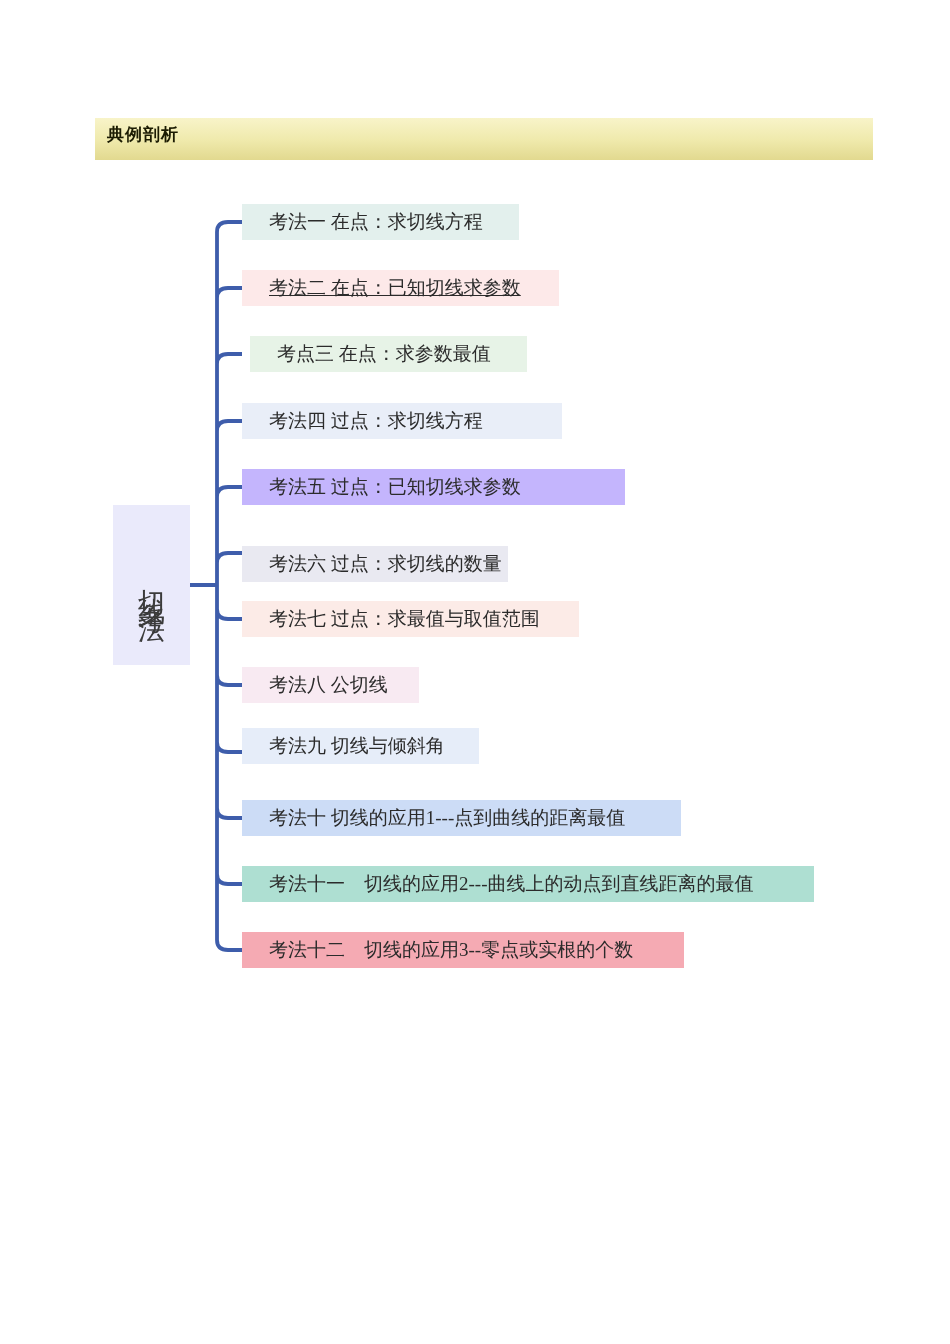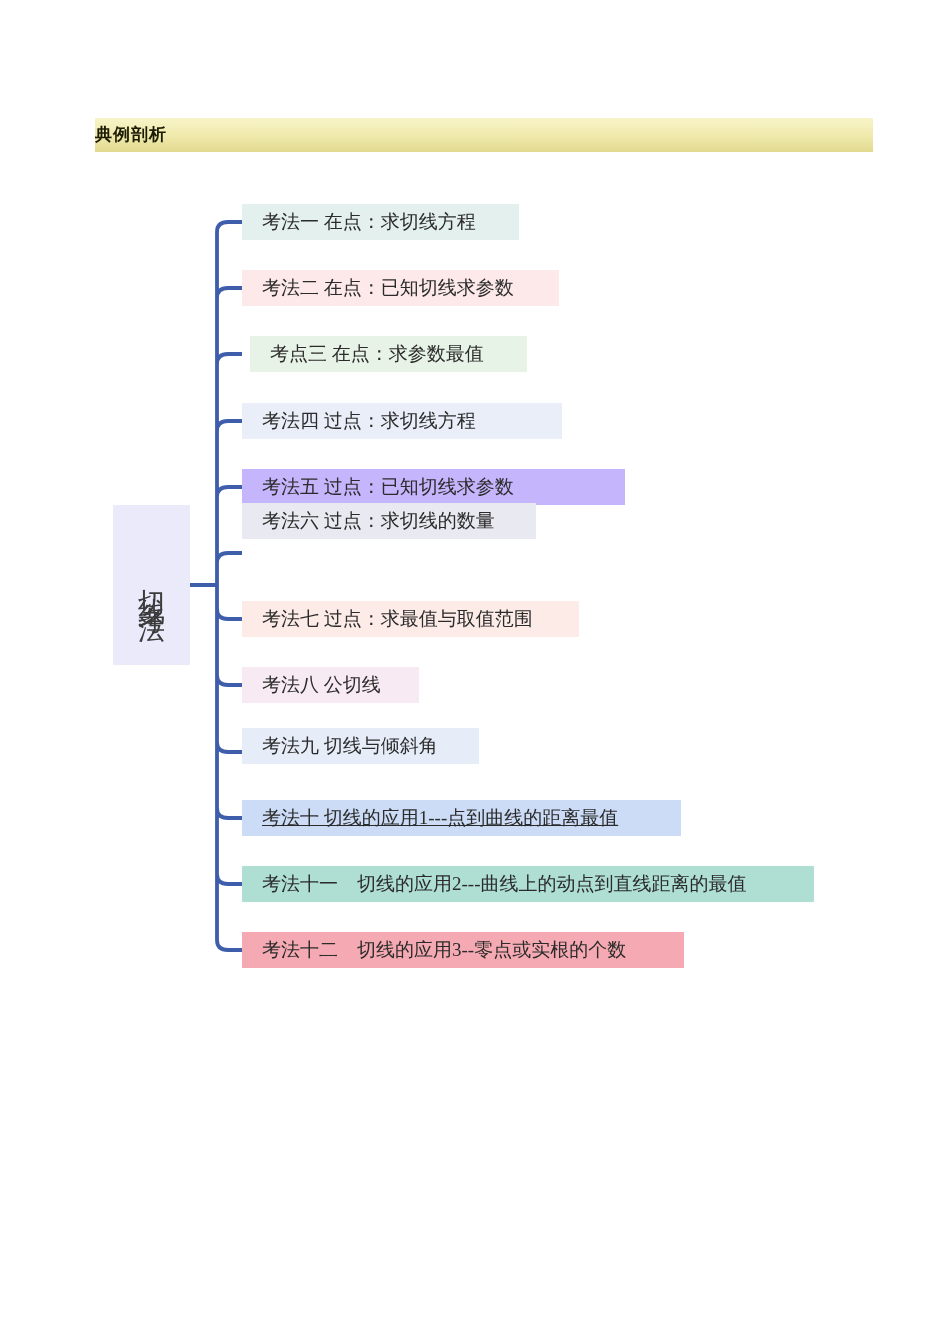--- a/index.html
+++ b/index.html
@@ -12,24 +12,25 @@
     width: 950px;
     height: 1344px;
     overflow: hidden;
     font-family: "Liberation Serif", "DejaVu Serif", serif;
   }
   .section-header {
     position: absolute;
     left: 95px;
     top: 118px;
     width: 778px;
-    height: 34px;
+    height: 42px;
     box-sizing: border-box;
     background: linear-gradient(to bottom, #f8f4c9 0%, #efe9ab 55%, #e2d98f 100%);
     line-height: 34px;
+    padding-left: 12px;
     font-size: 17px;
     font-weight: bold;
     color: #1b1b02;
     letter-spacing: 1px;
   }
   .mindmap {
     position: absolute;
     left: 0; top: 0;
     width: 950px; height: 1344px;
   }
@@ -55,46 +56,46 @@
     font-size: 27px;
     letter-spacing: 9px;
     color: #3b3b3b;
   }
   .branch-node {
     position: absolute;
     left: 242px;
     height: 36px;
     line-height: 36px;
     box-sizing: border-box;
-    padding-left: 20px;
+    padding-left: 27px;
     font-size: 19px;
     color: #2b2b2b;
     white-space: nowrap;
     z-index: 1;
   }
 </style>
 </head>
 <body>
 
 <div class="section-header">
   <span>典例剖析</span>
 </div>
 
 <div class="mindmap">
   <svg id="connector-svg" class="connector-svg" width="950" height="1344" viewBox="0 0 950 1344">
       <path d="M 242 222 H 228 Q 217 222 217 232 V 940 Q 217 950 228 950 H 242 M 190 585 H 216 M 217 298 Q 217 288 228 288 H 242 M 217 364 Q 217 354 228 354 H 242 M 217 431 Q 217 421 228 421 H 242 M 217 497 Q 217 487 228 487 H 242 M 217 563 Q 217 553 228 553 H 242 M 217 609 Q 217 619 228 619 H 242 M 217 675 Q 217 685 228 685 H 242 M 217 742 Q 217 752 228 752 H 242 M 217 808 Q 217 818 228 818 H 242 M 217 874 Q 217 884 228 884 H 242" fill="none" stroke="#3e5dab" stroke-width="3.8"></path>
     </svg>
   <div class="root-node" id="root-node" style="background: rgb(234, 234, 251);">切线考法</div>
   <div id="branch-container">
       <div class="branch-node" style="top: 204px; width: 277px; background: rgb(227, 240, 237);">考法一 在点：求切线方程</div>
-      <div class="branch-node" style="top: 270px; width: 317px; background: rgb(253, 233, 233);">考法二 在点：已知切线求参数</div>
+      <div class="branch-node" style="top: 270px; width: 317px; background: rgb(253, 233, 233); text-decoration: underline;">考法二 在点：已知切线求参数</div>
       <div class="branch-node" style="top: 336px; width: 277px; background: rgb(231, 243, 231); margin-left: 8px;">考点三 在点：求参数最值</div>
       <div class="branch-node" style="top: 403px; width: 320px; background: rgb(233, 238, 248);">考法四 过点：求切线方程</div>
       <div class="branch-node" style="top: 469px; width: 383px; background: #c4b5fd;">考法五 过点：已知切线求参数</div>
-      <div class="branch-node" style="top: 503px; width: 294px; background: rgb(233, 233, 241);">考法六 过点：求切线的数量</div>
+      <div class="branch-node" style="top: 546px; width: 266px; background: rgb(233, 233, 241);">考法六 过点：求切线的数量</div>
       <div class="branch-node" style="top: 601px; width: 337px; background: rgb(252, 235, 231);">考法七 过点：求最值与取值范围</div>
       <div class="branch-node" style="top: 667px; width: 177px; background: rgb(248, 234, 242);">考法八 公切线</div>
       <div class="branch-node" style="top: 728px; width: 237px; background: rgb(230, 237, 249);">考法九 切线与倾斜角</div>
-      <div class="branch-node" style="top: 800px; width: 439px; background: rgb(204, 220, 246); text-decoration: underline;">考法十 切线的应用1---点到曲线的距离最值</div>
+      <div class="branch-node" style="top: 800px; width: 439px; background: rgb(204, 220, 246);">考法十 切线的应用1---点到曲线的距离最值</div>
       <div class="branch-node" style="top: 866px; width: 572px; background: rgb(174, 223, 210);">考法十一　切线的应用2---曲线上的动点到直线距离的最值</div>
       <div class="branch-node" style="top: 932px; width: 442px; background: rgb(245, 170, 179);">考法十二　切线的应用3--零点或实根的个数</div>
     </div>
 </div>
 
 </body></html>

